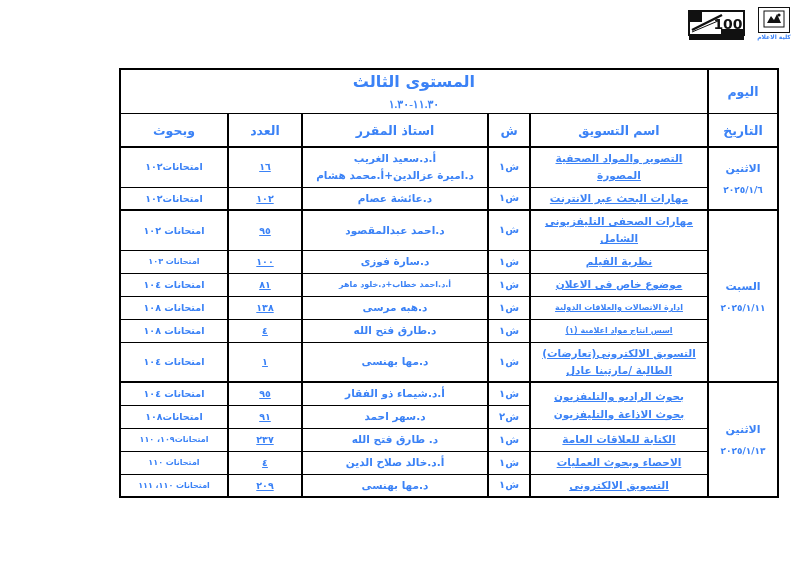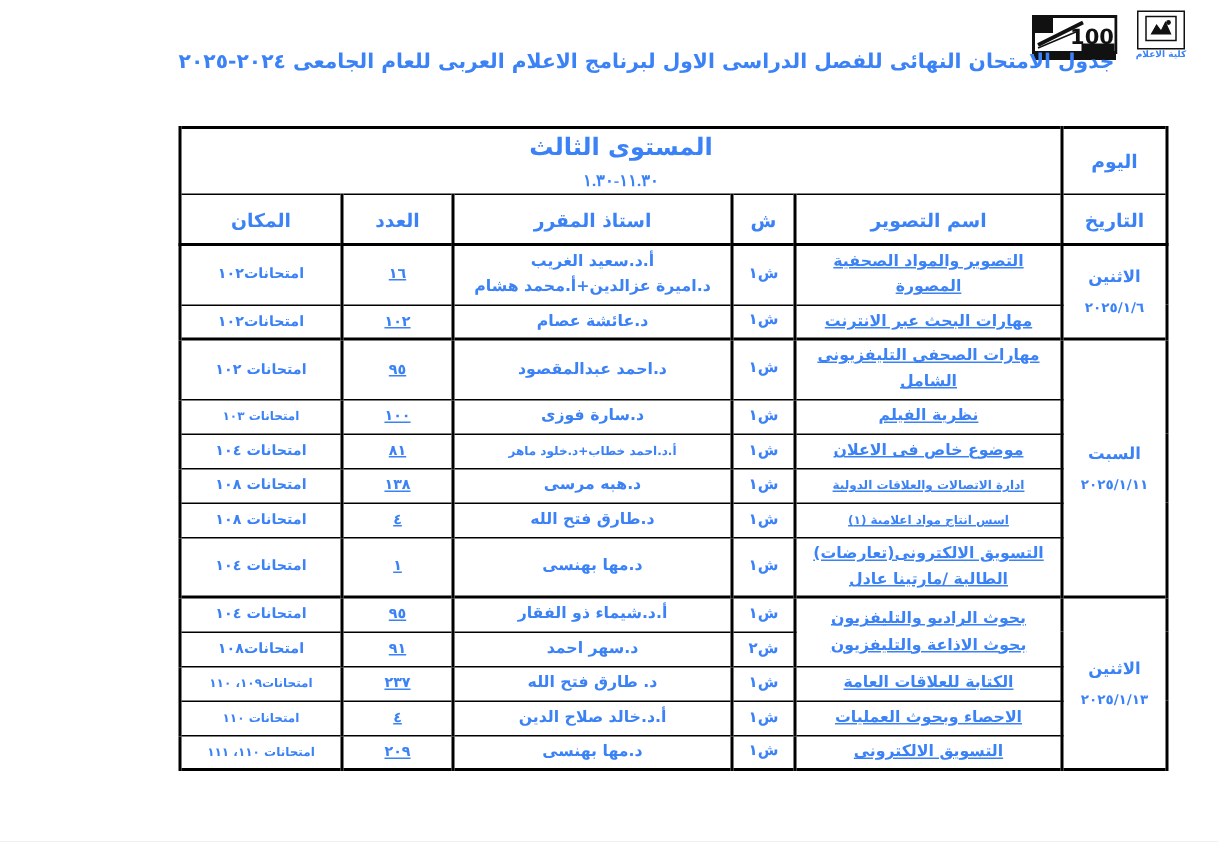--- a/index.html
+++ b/index.html
@@ -14,21 +14,21 @@
   .logo-fac-box { width:30px; height:24px; margin:0 auto; border:1.5px solid #111; position:relative; background:#fff; }
   .logo-fac-box svg { display:block; margin:2px auto 0; }
   .logo-fac-caption { font-size:6px; line-height:8px; letter-spacing:0; }
   
   .title {
     position:absolute; top:33px; left:50px; right:0; text-align:center;
     font-size:13.5px; direction:rtl; letter-spacing:0;
   }
   
   table.schedule {
-    position:absolute; top:84px; right:33px; width:658px; height:417px;
+    position:absolute; top:68px; right:33px; width:658px; height:417px;
     border-collapse:collapse; table-layout:fixed; direction:rtl;
     border:2px solid #000;
   }
   .schedule th, .schedule td {
     border:2px solid #000; border-top-width:1px; border-bottom-width:1px;
     text-align:center; vertical-align:middle; padding:2px 3px; overflow:hidden;
   }
   .schedule thead tr.hrow-a th { height:38px; }
   .schedule thead tr.hrow-b th { height:28px; font-size:12.5px; border-bottom-width:2px; }
   .level-name { font-size:16px; }
@@ -68,46 +68,45 @@
     <div class="logo-fac-box">
       <svg width="22" height="18" viewBox="0 0 22 18">
         <rect x="1" y="1" width="20" height="16" fill="none" stroke="#111" stroke-width="1"></rect>
         <path d="M4 13 L8 6 L11 10 L14 4 L18 13 Z" fill="#111"></path>
         <circle cx="16" cy="5" r="1.6" fill="#111"></circle>
       </svg>
     </div>
     <div class="logo-fac-caption">كلية الاعلام</div>
   </div>
 
-  <div class="title">جدول الامتحان النهائى للفصل الدراسى الاول لبرنامج الاعلام العربى للعام الجامعى ٢٠٢٤-٢٠٢٥</div>
 
   <table class="schedule">
     <colgroup>
       <col style="width:70px">
       <col style="width:178px">
       <col style="width:42px">
       <col style="width:186px">
       <col style="width:74px">
       <col style="width:108px">
     </colgroup>
     <thead>
       <tr class="hrow-a">
         <th class="day-head">اليوم</th>
         <th colspan="5">
           <div class="level-name">المستوى الثالث</div>
           <div class="level-time">١١.٣٠-١.٣٠</div>
         </th>
       </tr>
       <tr class="hrow-b">
         <th>التاريخ</th>
-        <th>اسم التصوير</th>
+        <th>اسم التسويق</th>
         <th>ش</th>
         <th>استاذ المقرر</th>
         <th>العدد</th>
-        <th>المكان</th>
+        <th>وبحوث</th>
       </tr>
     </thead>
     <tbody>
         <tr class="group-start">
           <td class="day-cell" rowspan="2">
             <div class="day-name">الاثنين</div>
             <div class="day-date">٢٠٢٥/١/٦</div>
           </td>
           <td class="course-cell">
             <div class="cell-line">التصوير والمواد الصحفية المصورة</div>

